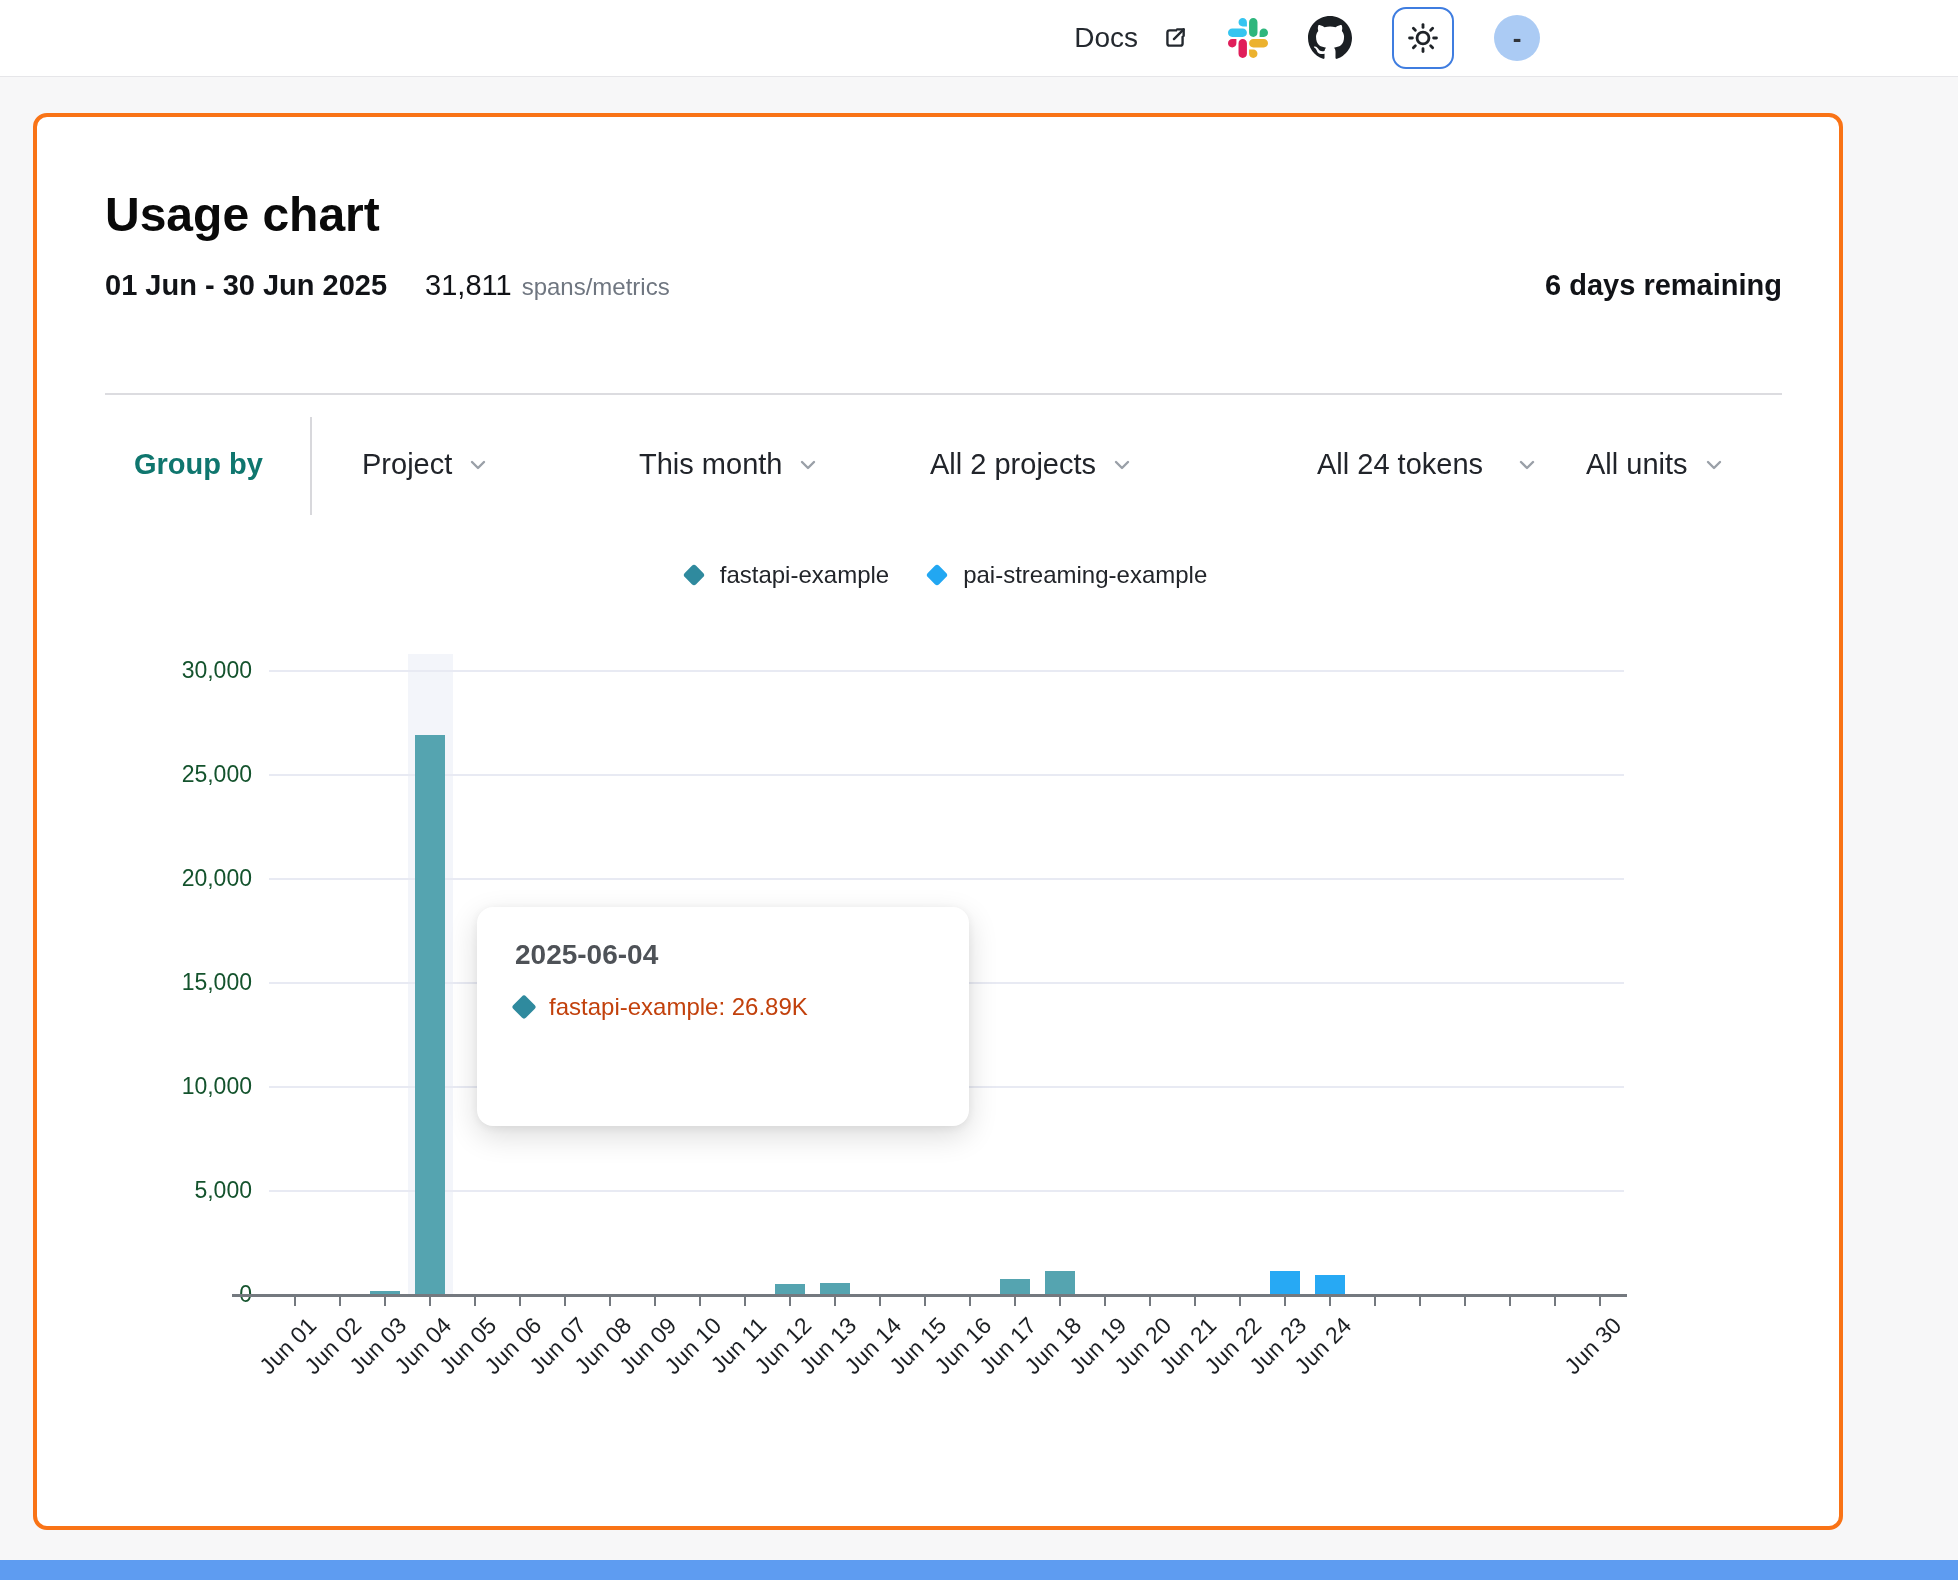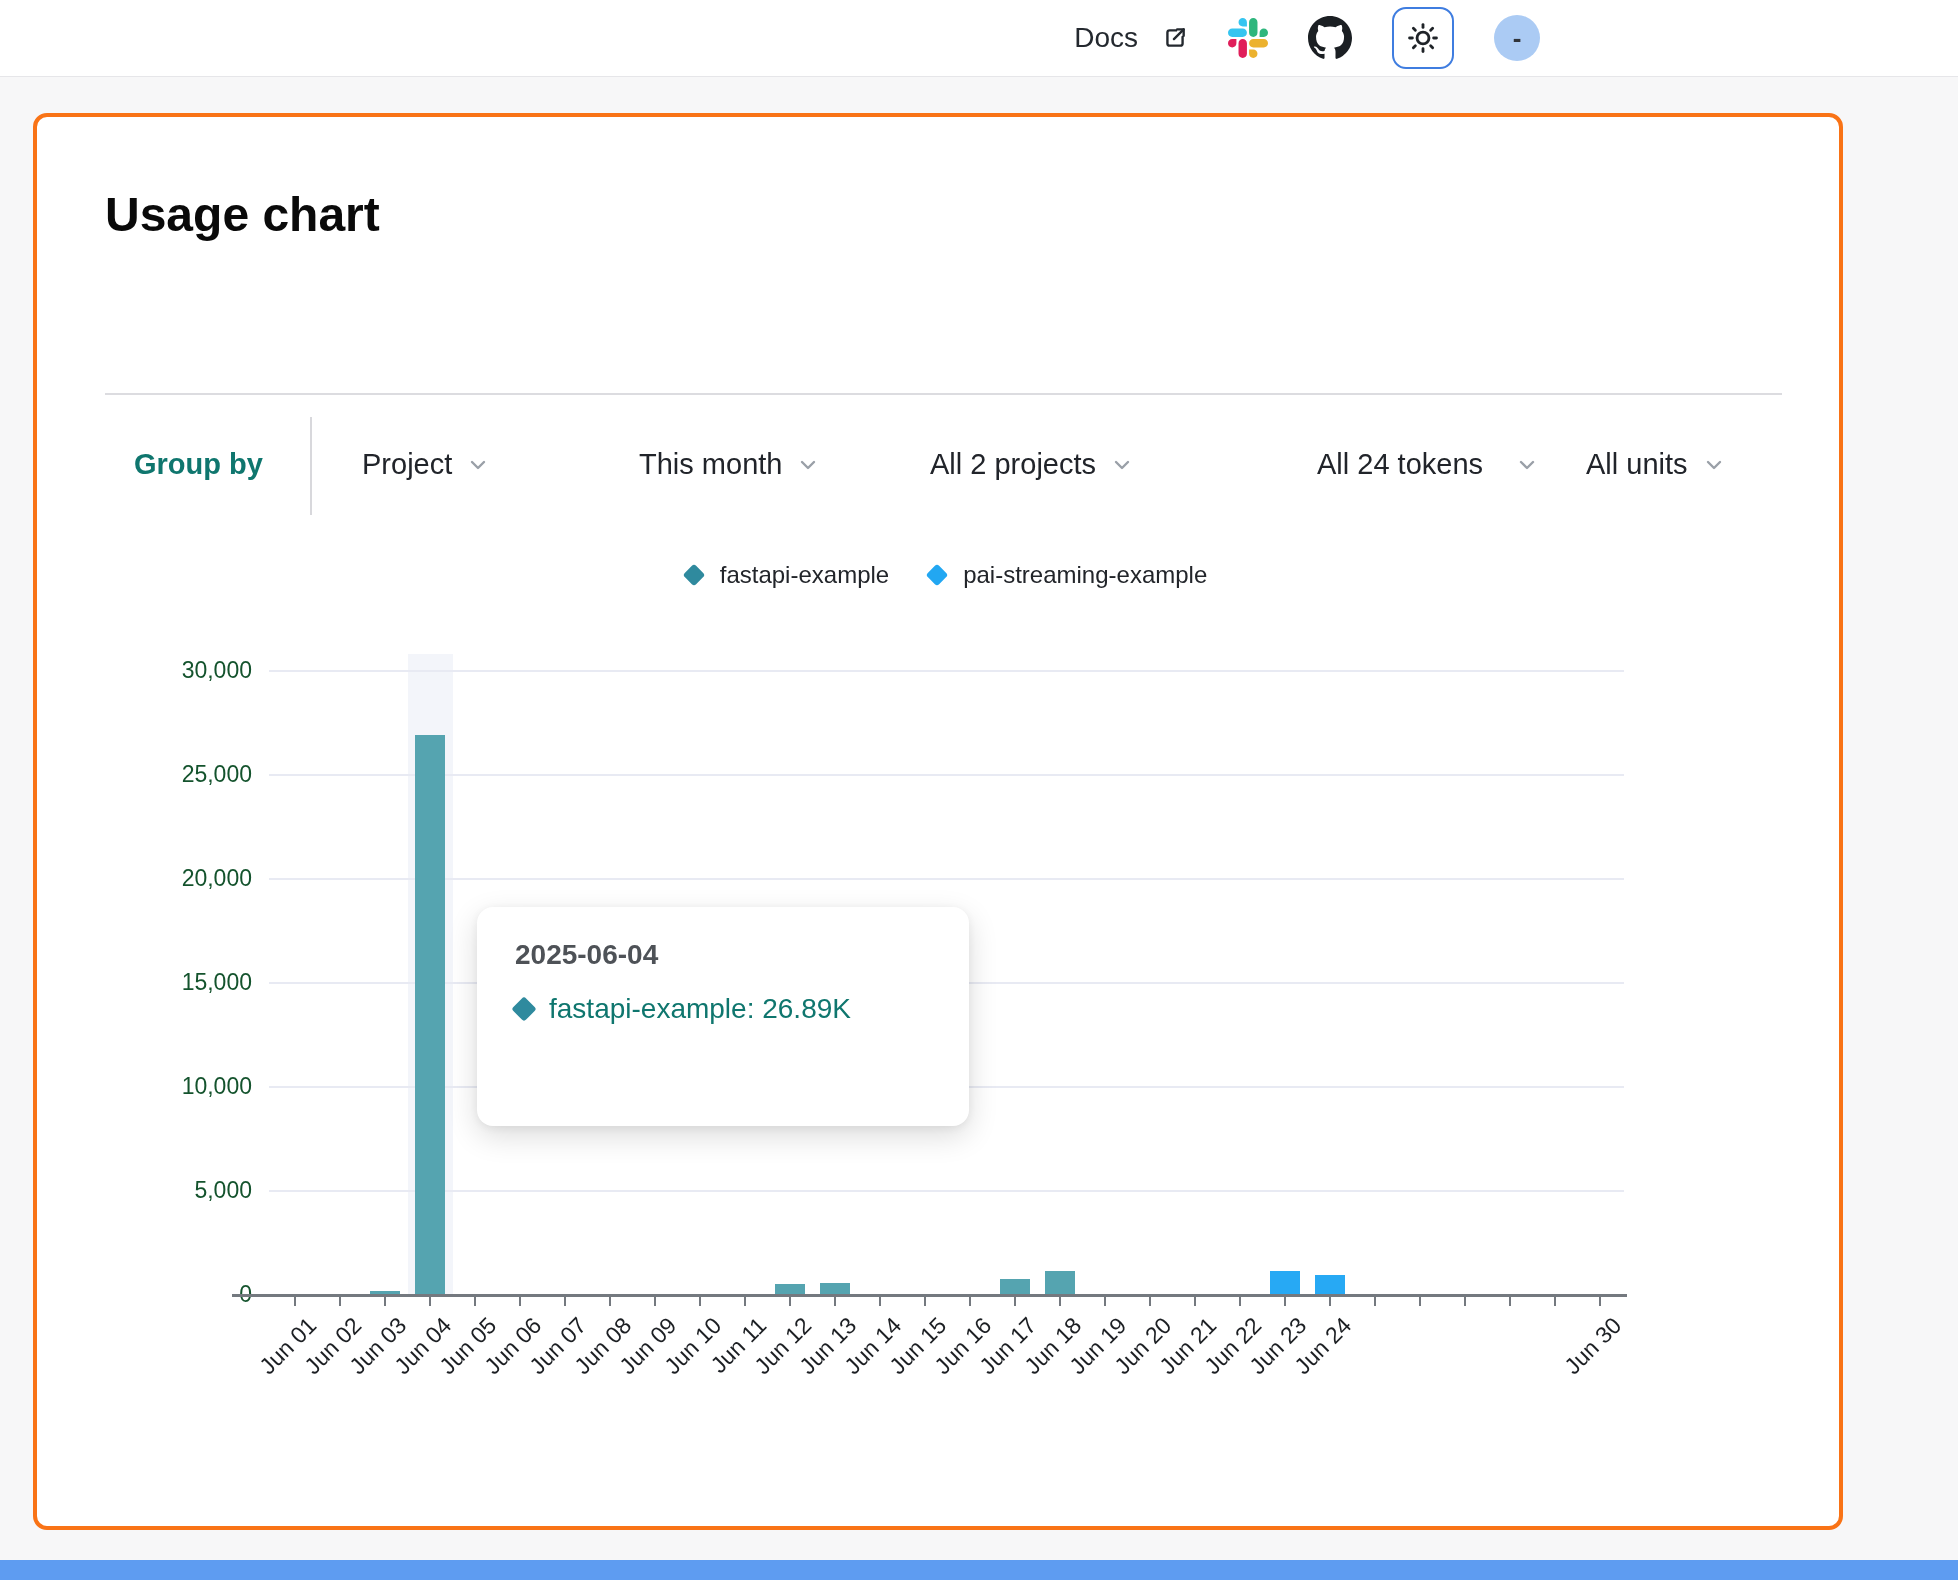--- a/index.html
+++ b/index.html
@@ -57,21 +57,21 @@
   }
   .bar{position:absolute;pointer-events:auto;cursor:pointer;}
   .hover-band{position:absolute;background:#f3f5fa;}
   
   .tooltip{
     position:absolute;left:440px;top:790px;width:492px;height:219px;background:#ffffff;border-radius:16px;
     box-shadow:0 10px 30px rgba(0,0,0,0.14),0 2px 8px rgba(0,0,0,0.06);
     padding:32px 38px;box-sizing:border-box;
   }
   .tooltip-title{font-size:28px;font-weight:700;color:#4e5257;margin-bottom:22px;}
-  .tooltip-row{display:flex;align-items:center;gap:16px;font-size:28px;color:#0f766e;margin-bottom:16px;}
+  .tooltip-row{display:flex;align-items:center;gap:16px;font-size:24px;color:#c2410c;margin-bottom:16px;}
   .bottom-bar{position:absolute;left:0;bottom:0;width:1958px;height:20px;background:#5e9cf1;}
 </style>
 </head>
 <body>
 
 <div class="top-header">
   <div class="docs-link">
     <span>Docs</span>
     <span style="display:flex;">
       <svg width="26" height="26" viewBox="0 0 24 24" fill="none" stroke="#24292f" stroke-width="2.2" stroke-linecap="round" stroke-linejoin="round">
@@ -114,20 +114,26 @@
     </span>
   </button>
   <div class="avatar">
     <span>-</span>
   </div>
 </div>
 
 <div class="card">
   <div class="page-title">Usage chart</div>
 
+  <div class="date-row">
+    <span class="period">01 Jun - 30 Jun 2025</span>
+    <span class="total">31,811</span>
+    <span class="total-unit">spans/metrics</span>
+    <span class="remaining">6 days remaining</span>
+  </div>
 
   <div class="h-divider"></div>
 
   <div class="group-by">Group by</div>
   <div class="v-divider"></div>
   <div>
       <div class="filter-item" style="left: 325px;">
         <span>Project</span>
         <span style="display: flex;">
           <svg width="24" height="24" viewBox="0 0 24 24" fill="none" stroke="#9aa0a8" stroke-width="2.4" stroke-linecap="round" stroke-linejoin="round">

